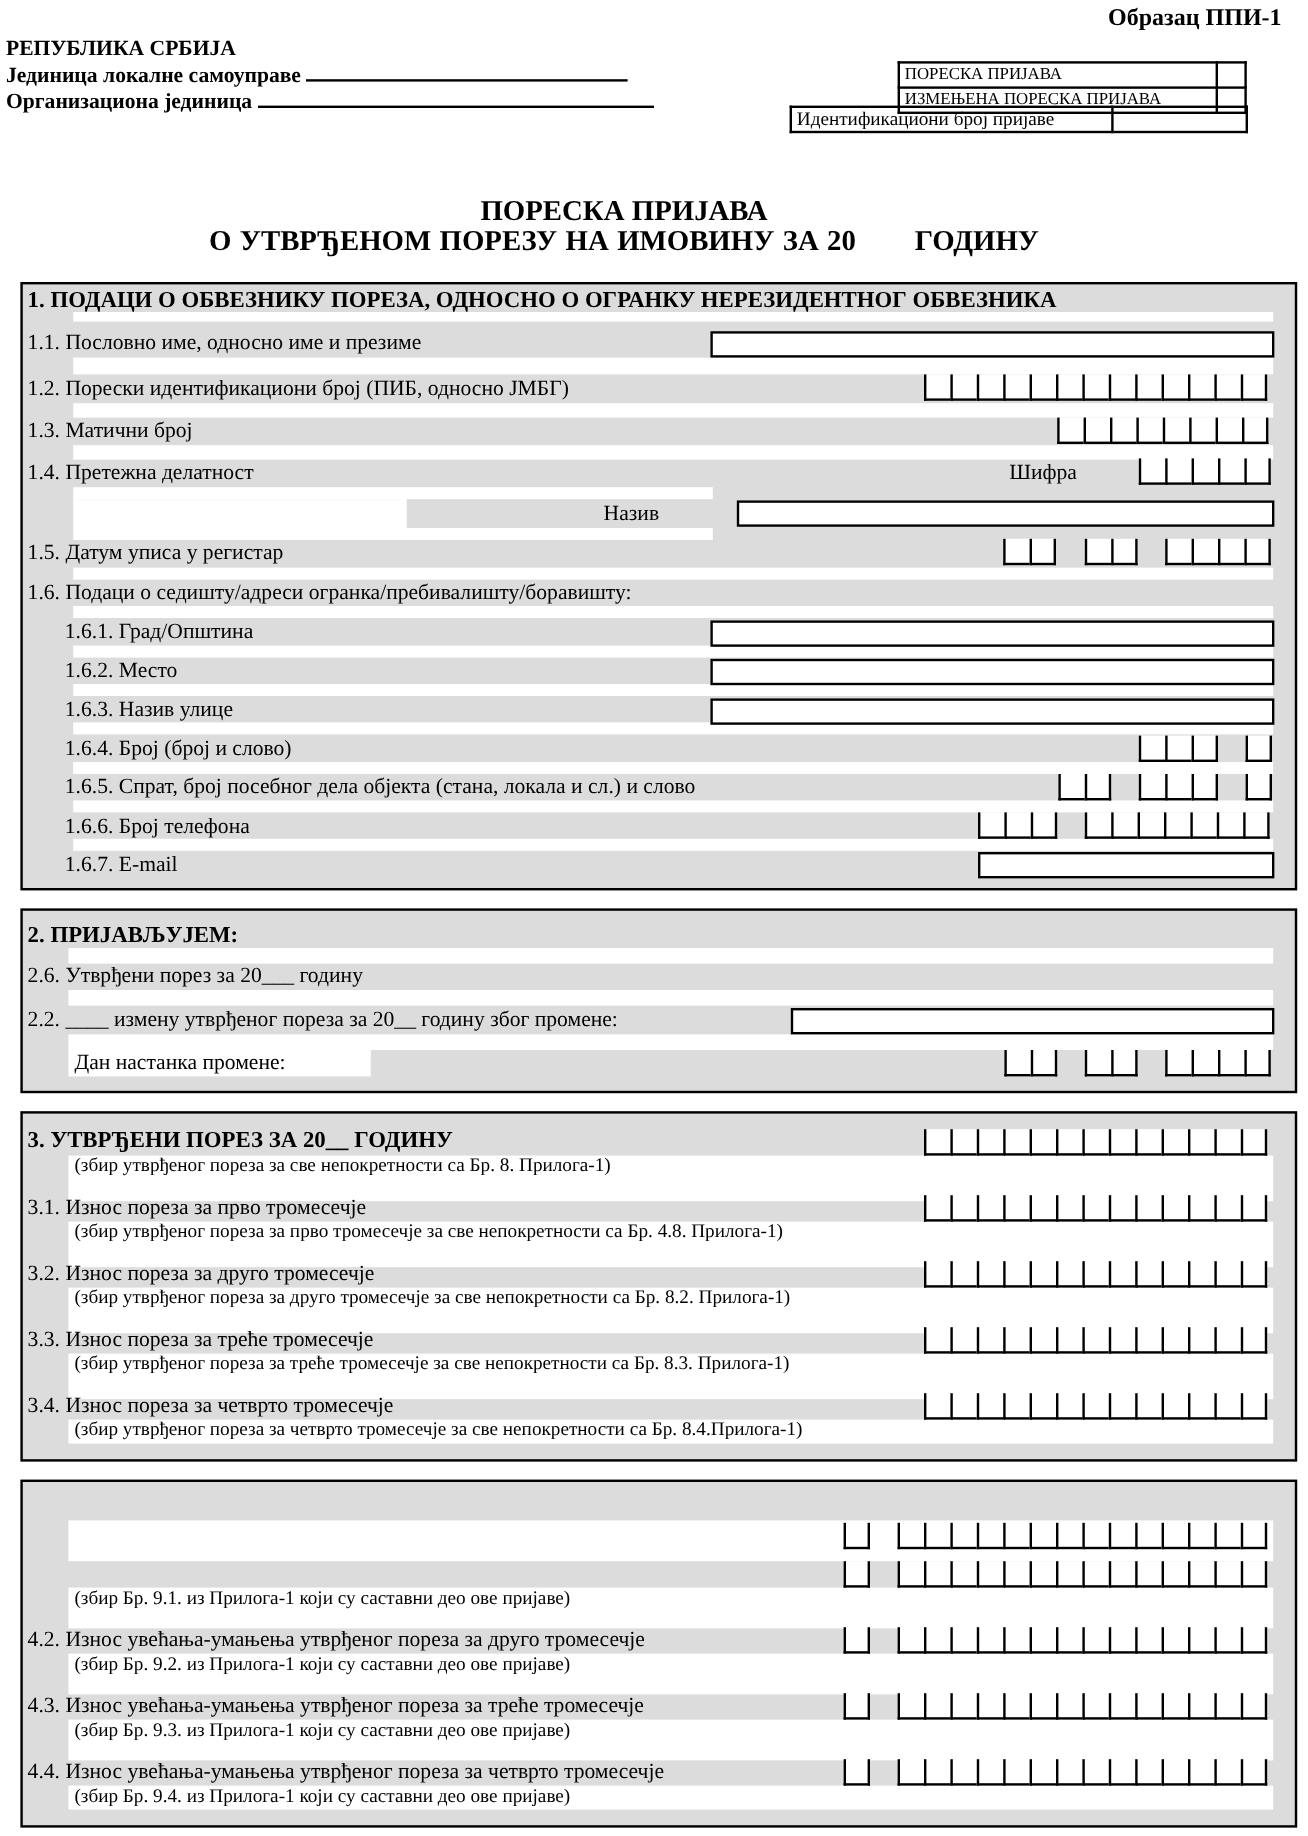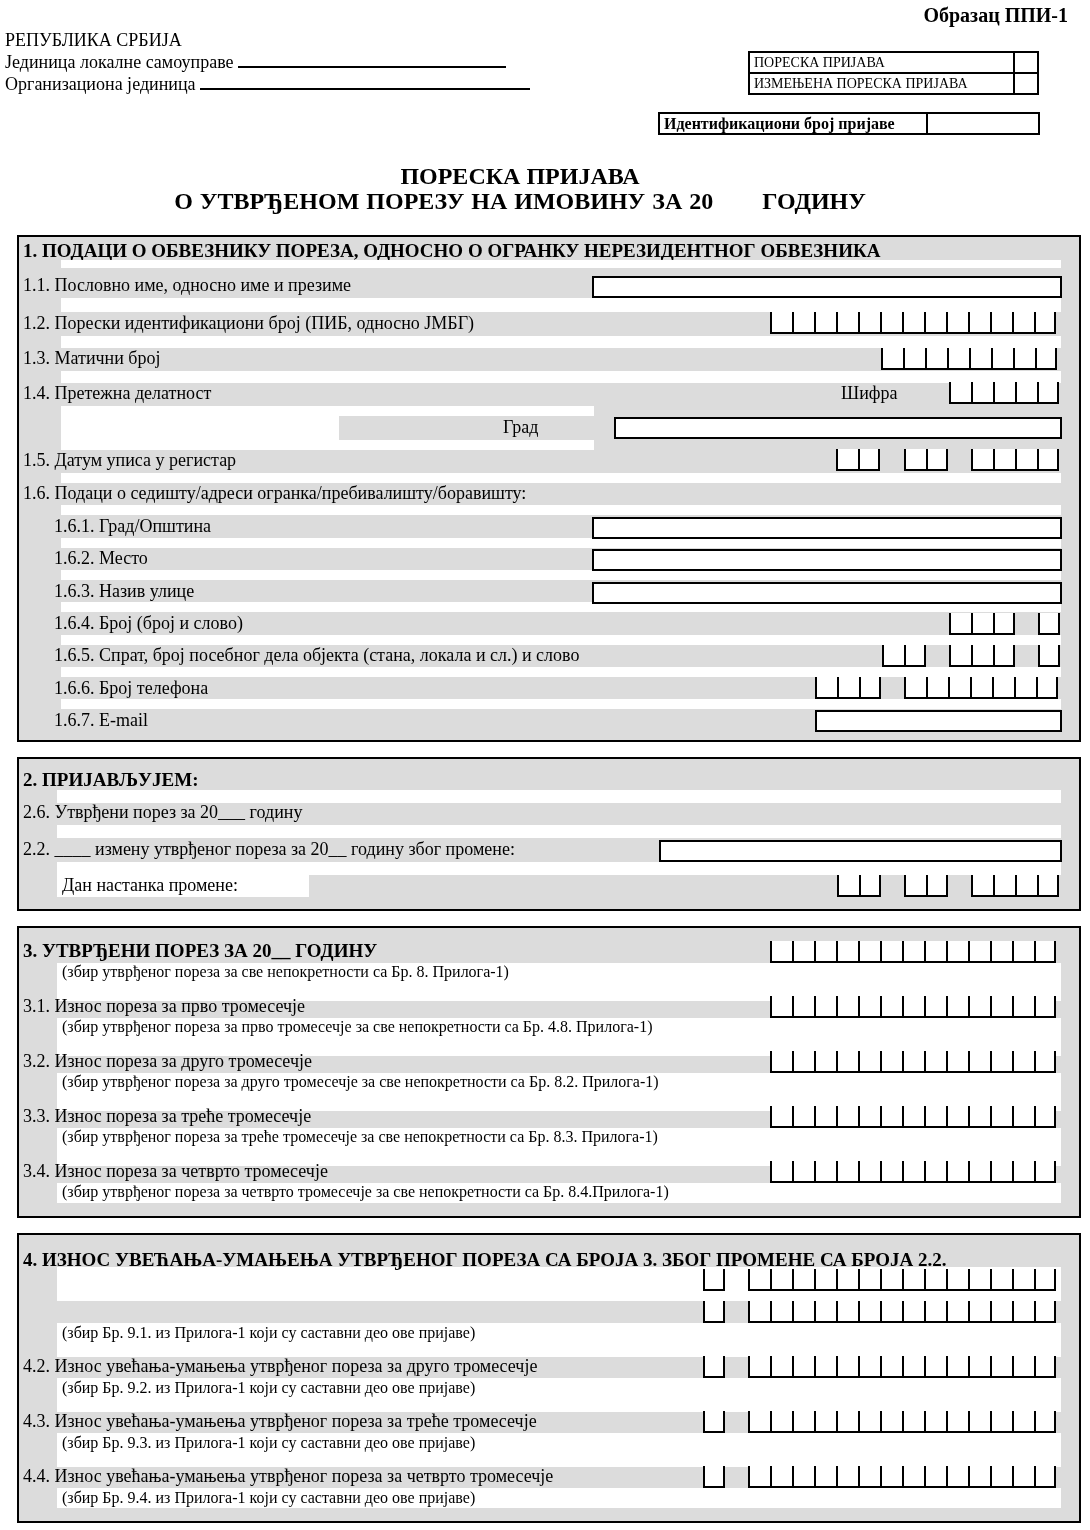--- a/index.html
+++ b/index.html
@@ -2,21 +2,21 @@
 <html><head>
 <meta charset="utf-8">
 <style>
   html, body { margin:0; padding:0; background:#ffffff; }
   body { width:1090px; height:1530px; position:relative; overflow:hidden;
          font-family:"Liberation Serif", "DejaVu Serif", serif; color:#000; }
   .abs { position:absolute; }
 
   
   .form-code { right:22px; top:4px; font-size:20px; font-weight:bold; }
-  .hdr-line { left:5px; font-size:18px; font-weight:normal; white-space:nowrap; }
+  .hdr-line { left:5px; font-size:18px; font-weight:bold; white-space:nowrap; }
   .uline { display:inline-block; border-bottom:2px solid #000; height:14px; vertical-align:baseline; }
 
   .kind-table { position:absolute; border-collapse:collapse; font-size:14px; }
   .kind-table td { border:2px solid #000; padding:0 4px; height:19px; line-height:19px; white-space:nowrap; }
 
   .title1 { left:0; width:1040px; text-align:center; top:163px; font-size:24px; font-weight:bold; }
   .title2 { left:0; width:1040px; text-align:center; top:188px; font-size:24px; font-weight:bold; word-spacing:1px; }
 
   
   .section { position:absolute; left:17px; width:1064px; background:#dcdcdc; border:2px solid #000; box-sizing:border-box; }
@@ -50,21 +50,21 @@
       <tr>
         <td style="width:255px">ПОРЕСКА ПРИЈАВА</td>
       <td style="width:14px"></td>
       </tr>
   <tr>
         <td>ИЗМЕЊЕНА ПОРЕСКА ПРИЈАВА</td>
       <td></td>
       </tr>
 </tbody>
   </table>
-<table class="kind-table" style="left:658px; top:112px; font-size:16px;font-weight:bold;">
+<table class="kind-table" style="left:658px; top:88px; font-size:16px;">
   <tbody>
       <tr>
         <td style="width:258px">Идентификациони број пријаве</td>
       <td style="width:102px"></td>
       </tr>
 </tbody>
   </table>
 
 <div class="abs title1">ПОРЕСКА ПРИЈАВА</div>
 <div class="abs title2" style="white-space:pre">О УТВРЂЕНОМ ПОРЕЗУ НА ИМОВИНУ ЗА 20       ГОДИНУ</div>
@@ -123,21 +123,21 @@
   <div class="lbl" style="left:4px; top:146px">1.4.  Претежна делатност</div>
   <div class="lbl" style="left:822px; top:146px">Шифра</div>
   <div class="cells" style="left:930px; top:145px">
       <span class="cell"></span>
       <span class="cell"></span>
       <span class="cell"></span>
       <span class="cell"></span>
       <span class="cell"></span>
     </div>
 
-  <div class="lbl" style="left:484px; top:180px">Град</div>
+  <div class="lbl" style="left:484px; top:180px">Назив</div>
   <div class="box" style="left:595px; top:180px; width:448px"></div>
 
   <div class="lbl" style="left:4px; top:213px">1.5. Датум уписа у регистар</div>
   <div class="cells" style="left:817px; top:212px">
       <span class="cell"></span>
       <span class="cell"></span>
     </div>
   <div class="cells" style="left:885px; top:212px">
       <span class="cell"></span>
       <span class="cell"></span>
@@ -330,21 +330,20 @@
     </div>
 </div>
 
 <div class="section" style="top:1233px; height:290px;">
   <div class="strip" style="left:38px; top:32px; width:1004px; height:34px"></div>
   <div class="strip" style="left:38px; top:88px; width:1004px; height:34px"></div>
   <div class="strip" style="left:38px; top:143px; width:1004px; height:34px"></div>
   <div class="strip" style="left:38px; top:198px; width:1004px; height:34px"></div>
   <div class="strip" style="left:38px; top:253px; width:1004px; height:20px"></div>
 
-  <div class="sec-title" style="top:14px">4. ИЗНОС УВЕЋАЊА-УМАЊЕЊА УТВРЂЕНОГ ПОРЕЗА СА БРОЈА 3. ЗБОГ ПРОМЕНЕ СА БРОЈА 2.2.</div>
   <div class="cells" style="left:684px; top:34px">
       <span class="cell"></span>
     </div>
   <div class="cells" style="left:729px; top:34px">
       <span class="cell"></span>
       <span class="cell"></span>
       <span class="cell"></span>
       <span class="cell"></span>
       <span class="cell"></span>
       <span class="cell"></span>

